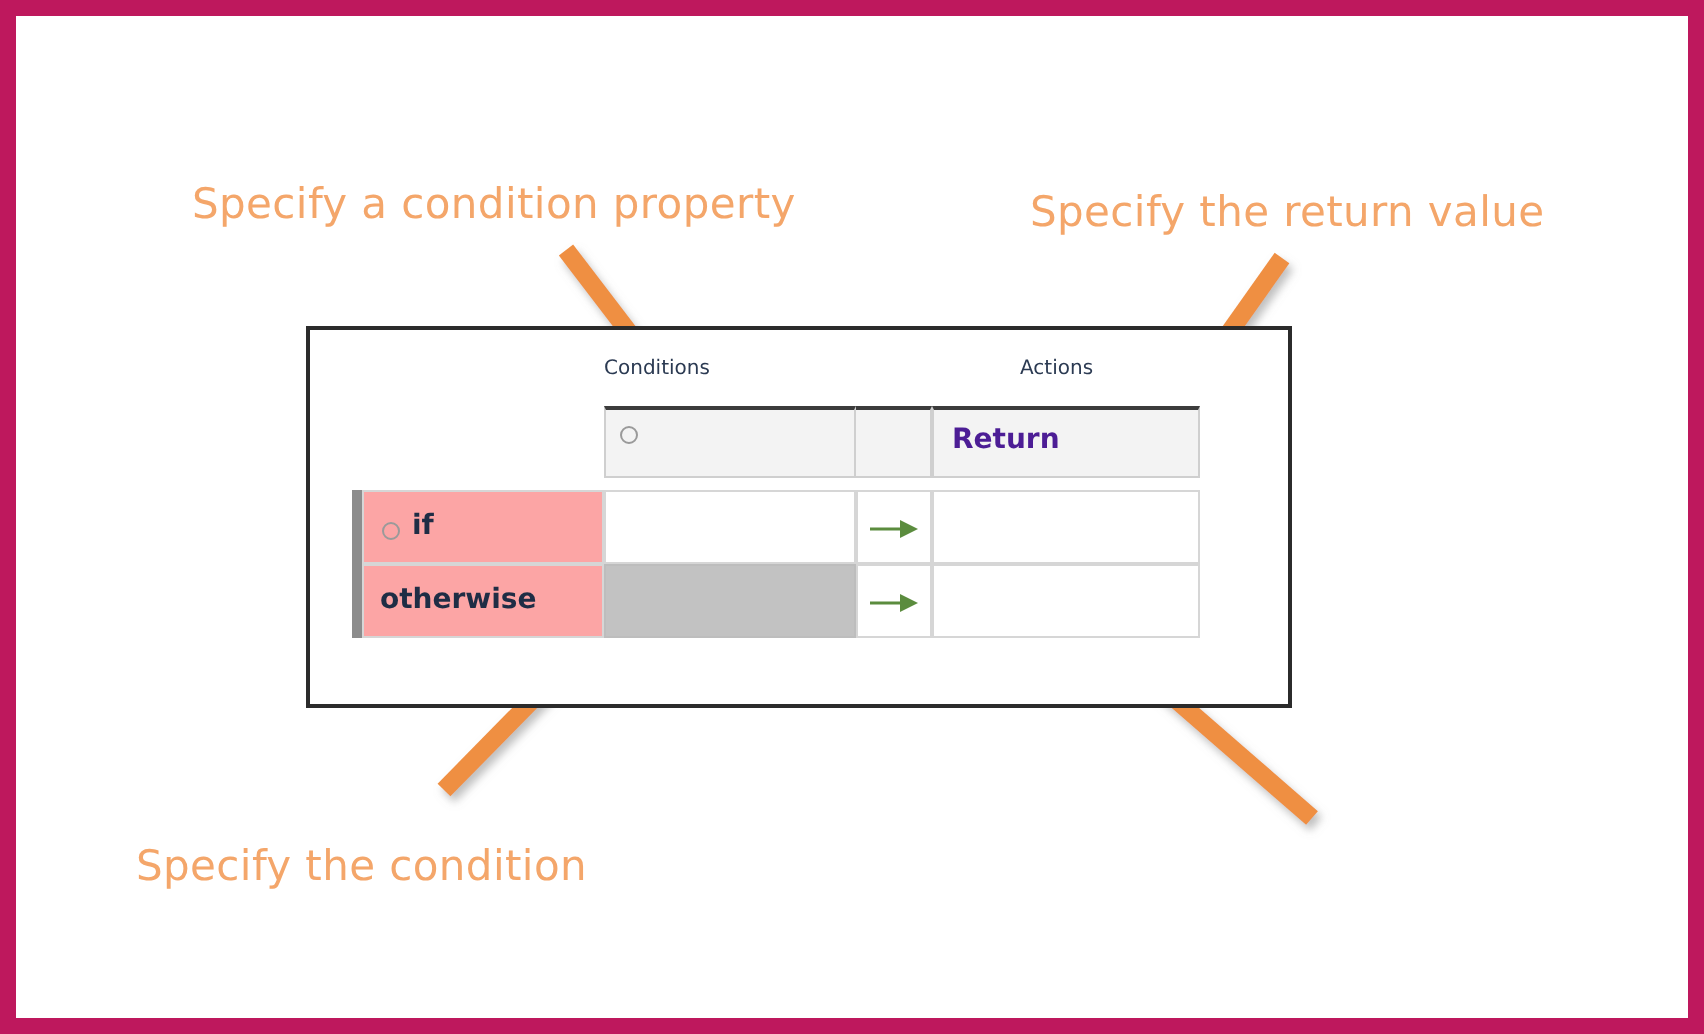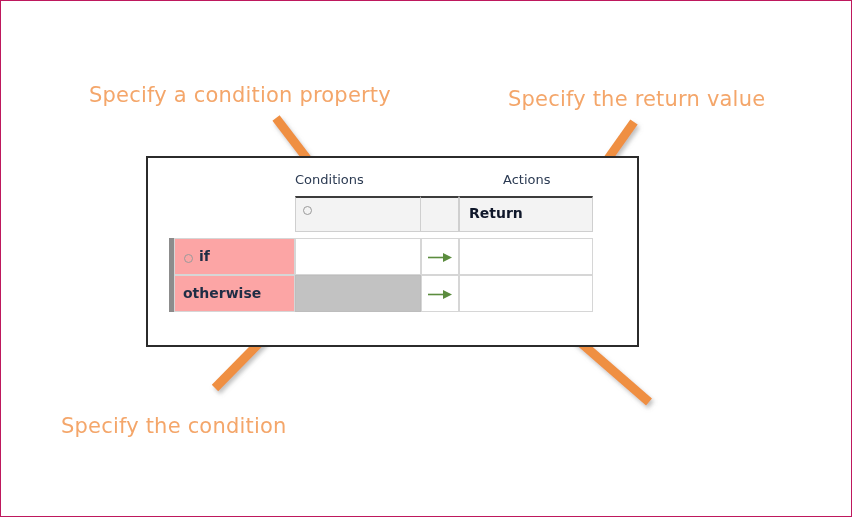--- a/index.html
+++ b/index.html
@@ -9,21 +9,21 @@
   }
   body {
     font-family: "Liberation Sans", sans-serif;
   }
   #screenshot {
     position: relative;
     width: 852px;
     height: 517px;
     background: #ffffff;
     box-sizing: border-box;
-    border: 1px solid #be185d;
+    border: 8px solid #be185d;
     overflow: hidden;
   }
   .canvas {
     position: absolute;
     inset: 0;
     background: #ffffff;
   }
 
   
   .annotation {
@@ -63,21 +63,21 @@
   .col-group-labels {
     position: absolute;
     left: 0; top: 0;
     width: 100%;
     height: 24px;
   }
   .group-label {
     position: absolute;
     top: 15px;
     font-family: "DejaVu Sans", sans-serif;
-    font-size: 13px;
+    font-size: 10px;
     color: #2b3a52;
     line-height: 1;
     white-space: nowrap;
   }
   #group-label-conditions { left: 147px; }
   #group-label-actions    { left: 321px; margin-left: 34px; }
 
   
   .header-row {
     position: absolute;
@@ -113,21 +113,21 @@
     left: 7px;
     top: 8px;
   }
   #return-label {
     position: absolute;
     left: 9px;
     top: 8px;
     font-family: "DejaVu Sans", sans-serif;
     font-size: 14px;
     font-weight: bold;
-    color: #0f172a;
+    color: #4c1d95;
     line-height: 1;
   }
 
   
   .rule-row {
     position: absolute;
     left: 21px;
     width: 424px;
     height: 37px;
   }

